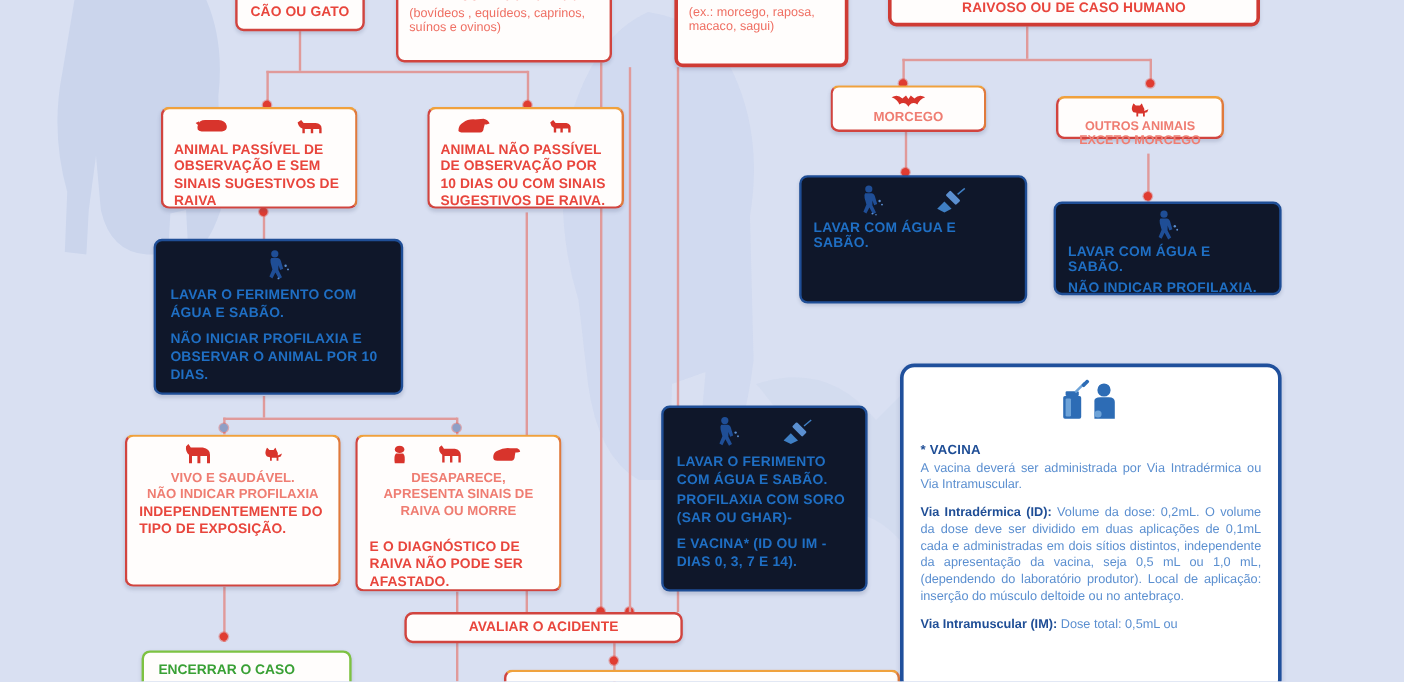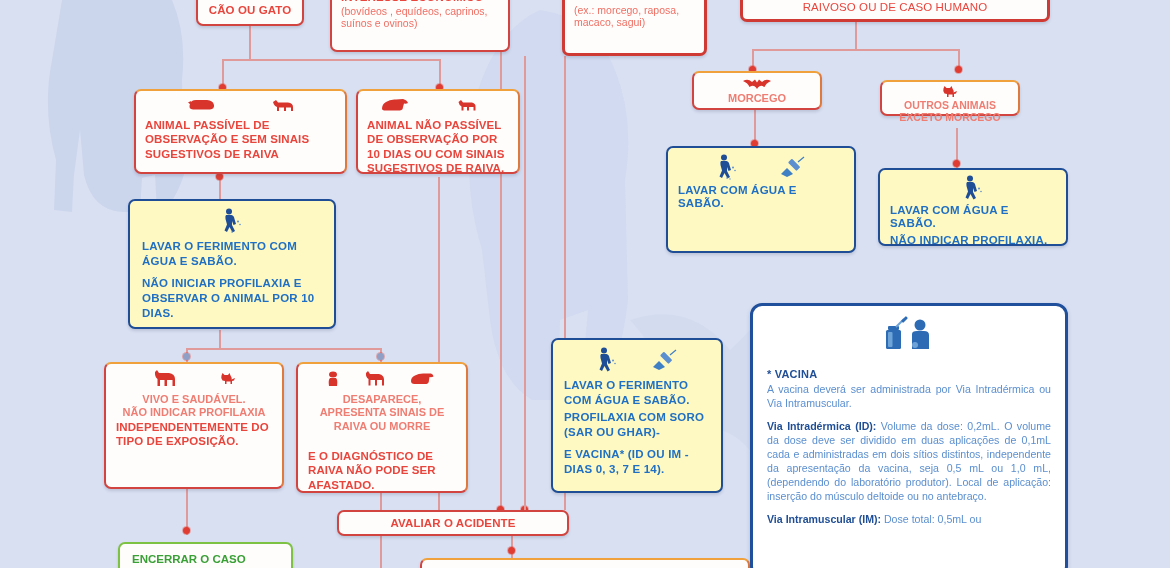--- a/index.html
+++ b/index.html
@@ -42,21 +42,21 @@
 
   
   .box.red      { border: 2px solid #d1443f; }
   .box.redthick { border: 3px solid #cf3b34; }
   
   .box.og {
     border: 2px solid #d1443f;
     border-top-color: #f0a13c;
     border-right-color: #e07a3c;
   }
-  .box.blue  { border: 2.5px solid #1f4e96; background:#fef9c3; }
+  .box.blue  { border: 2.5px solid #1f4e96; background:#0f172a; }
   .box.green { border: 2px solid #7dc242; }
 
   
   .t-red {
     color: #e8453c;
     font-weight: 700;
     font-size: 11.5px;
     letter-spacing: .1px;
     text-transform: uppercase;
   }
@@ -161,42 +161,42 @@
     <div class="t-red p" style="margin-bottom:2px">MAMÍFERO DOMÉSTICO DE INTERESSE ECONÔMICO</div>
     <div class="t-red t-red-sm">(bovídeos , equídeos, caprinos, suínos e ovinos)</div>
   </div>
 
   <div class="box redthick" style="left:562px;top:-32px;width:145px;height:88px;padding:6px 9px">
     <div class="t-red p" style="margin-bottom:2px">MAMÍFERO SILVESTRE</div>
     <div class="t-red t-red-sm">(ex.: morcego, raposa, macaco, sagui)</div>
   </div>
 
   <div class="box redthick" style="left:740px;top:-32px;width:310px;height:54px;display:flex;align-items:flex-end;justify-content:center;padding-bottom:5px">
-    <div class="t-red" style="font-weight:400">RAIVOSO OU DE CASO HUMANO</div>
+    <div class="t-red" style="font-weight:700">RAIVOSO OU DE CASO HUMANO</div>
   </div>
 
   <div class="box og" style="left:692px;top:71px;width:130px;height:39px;padding:3px 6px">
     <div class="iconrow" style="height:15px;margin-bottom:1px">
       <svg class="ic" width="30" height="13" viewBox="0 0 60 26">
         <path fill="#d8342c" d="M2 8 Q12 2 20 10 L26 5 L30 11 L34 5 L40 10 Q48 2 58 8 Q48 12 45 20 Q37 15 32 21 L30 24 L28 21 Q23 15 15 20 Q12 12 2 8 Z"></path>
       </svg>
     </div>
     <div class="t-pink" style="font-size:11px">MORCEGO</div>
   </div>
 
   <div class="box og" style="left:880px;top:80px;width:140px;height:36px;padding:3px 6px">
     <div class="iconrow" style="height:13px;margin-bottom:1px">
       <svg class="ic" width="17" height="12" viewBox="0 0 34 24">
         <path fill="#d8342c" d="M3 5 L5 0 L9 4 L16 4 L19 0 L21 5 Q24 9 23 13 L30 10 L28 15 L24 16 L24 22 L21 22 L21 17 L13 17 L13 22 L10 22 L10 16 L5 15 Q1 11 3 5 Z"></path>
       </svg>
     </div>
     <div class="t-pink" style="text-align:center;font-size:10.5px;line-height:1.18">OUTROS ANIMAIS EXCETO MORCEGO</div>
   </div>
 
-  <div class="box og" style="left:134px;top:89px;width:213px;height:85px;padding:4px 9px">
+  <div class="box og" style="left:134px;top:89px;width:164px;height:85px;padding:4px 9px">
     <div class="iconrow" style="gap:56px">
       <svg class="ic" width="28" height="14" viewBox="0 0 56 28">
         <path fill="#d8342c" d="M6 12 Q8 4 18 4 L40 4 Q52 5 54 14 Q55 22 46 23 L12 23 Q2 22 6 12 Z M2 9 L8 6 L7 13 Z"></path>
         <circle fill="#d8342c" cx="48" cy="12" r="4"></circle>
       </svg>
       <svg class="ic" width="24" height="15" viewBox="0 0 48 30">
         <path fill="#d8342c" d="M4 8 L10 4 L14 9 L34 9 Q44 10 44 18 L44 26 L40 26 L40 19 L30 19 L30 26 L26 26 L26 19 L16 19 L16 26 L12 26 L12 18 Q6 16 4 8 Z"></path>
       </svg>
     </div>
     <div class="t-red" style="line-height:1.25">ANIMAL PASSÍVEL DE OBSERVAÇÃO E SEM SINAIS SUGESTIVOS DE RAIVA</div>

